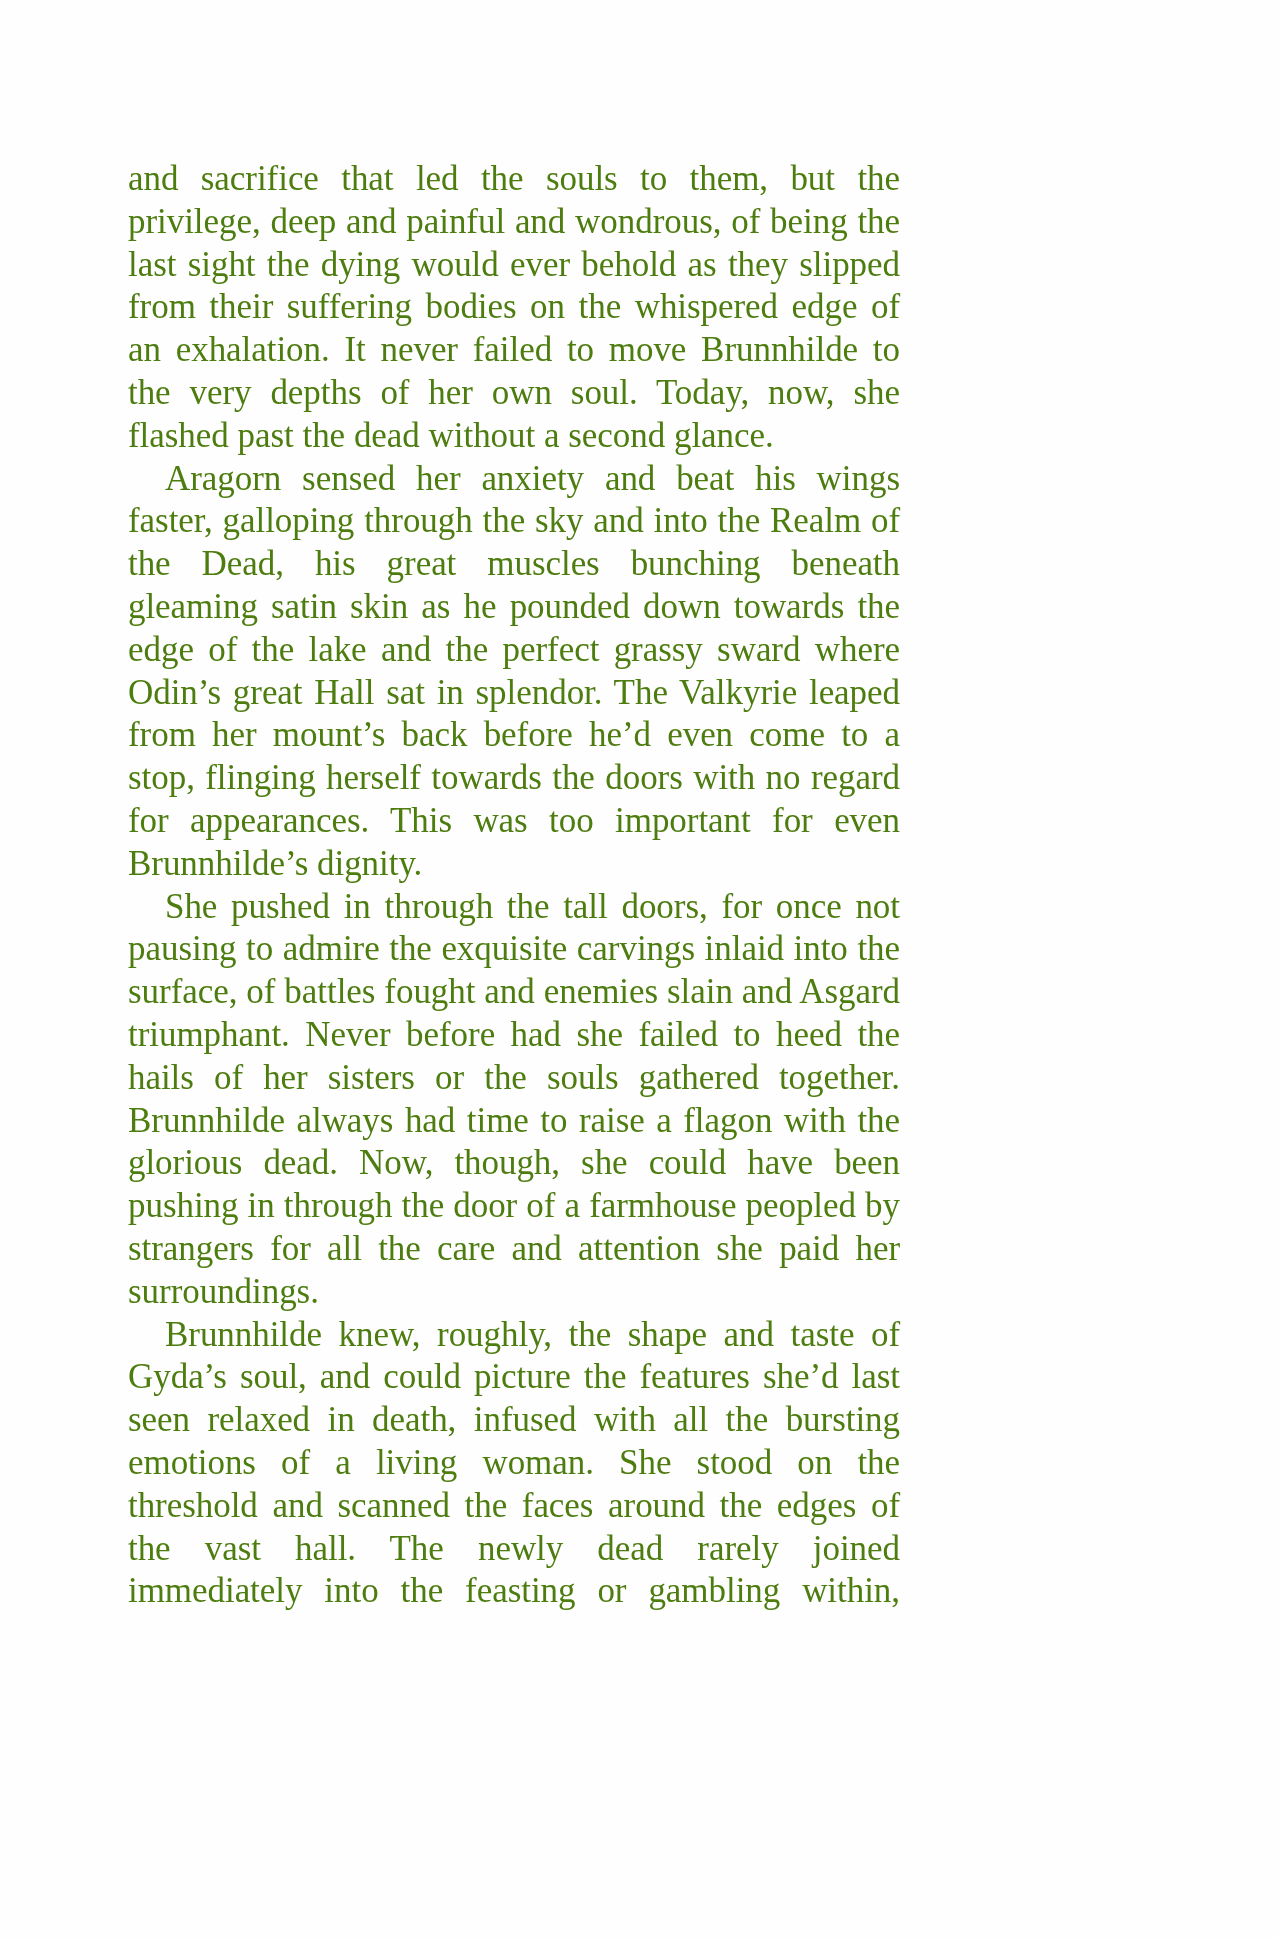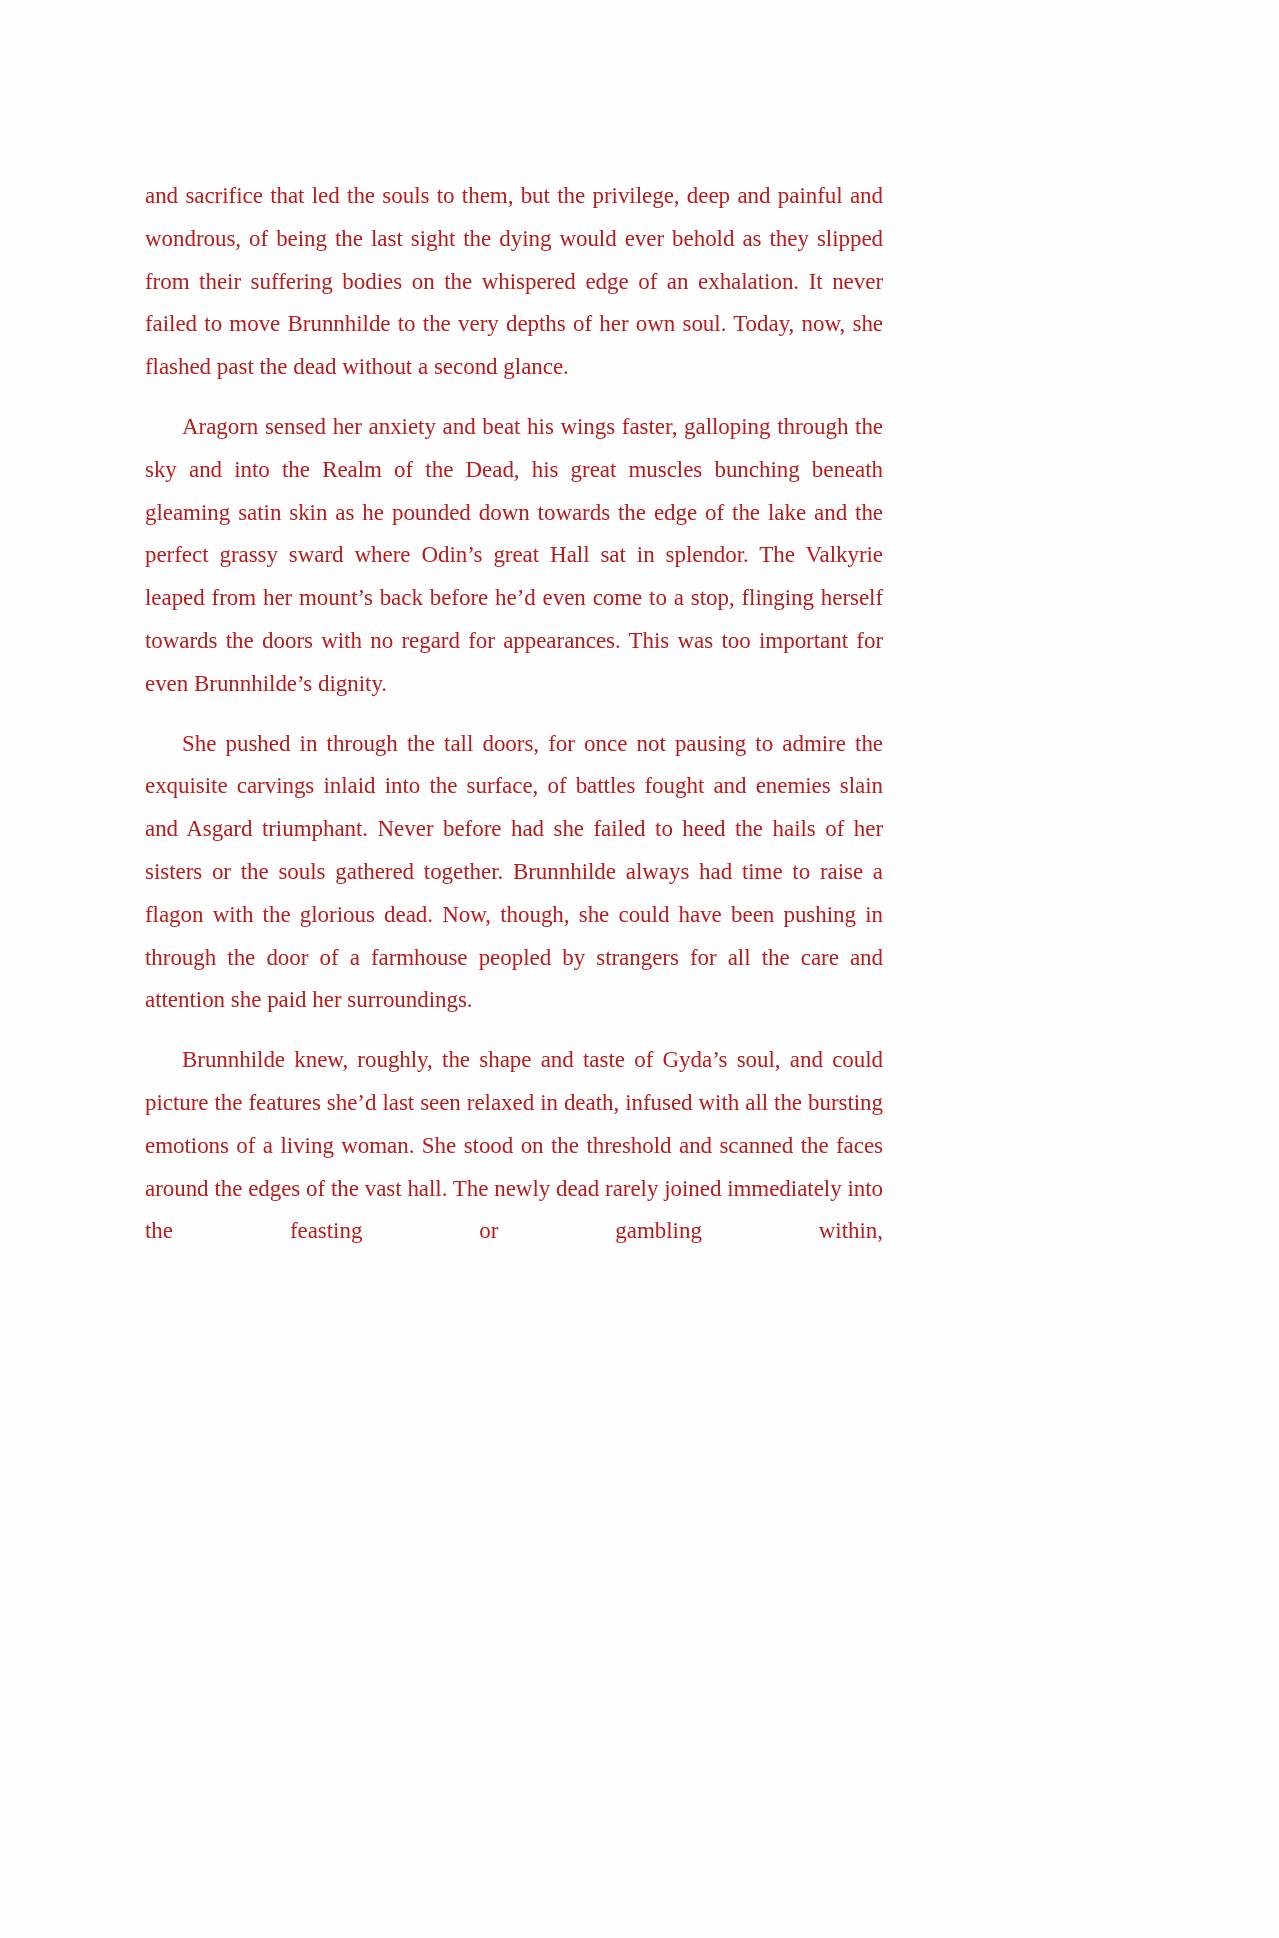--- a/index.html
+++ b/index.html
@@ -21,29 +21,29 @@
     background: #fefefe;
     box-sizing: border-box;
   }
   .text-block {
     position: absolute;
     left: 128px;
     top: 158px;
     width: 772px;
   }
   .para {
-    margin: 17px;
+    margin: 0;
     text-align: justify;
     text-justify: inter-word;
-    font-size: 23px;
+    font-size: 35px;
     line-height: 42.8px;
     letter-spacing: -0.05px;
     word-spacing: 0.1px;
     text-indent: 0;
-    color: #b91c1c;
+    color: #4d7c0f;
     -webkit-font-smoothing: antialiased;
   }
   .para.indented {
     text-indent: 37px;
   }
   .para:last-child {
     text-align-last: justify;
   }
 </style>
 </head>

